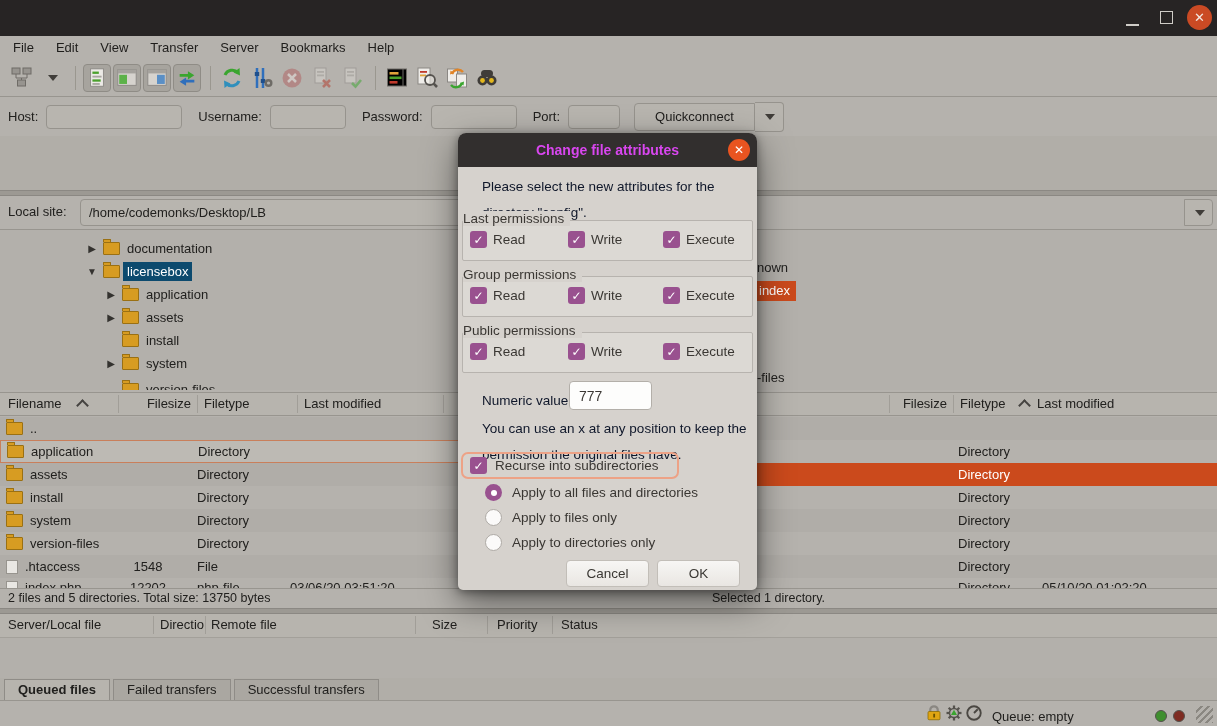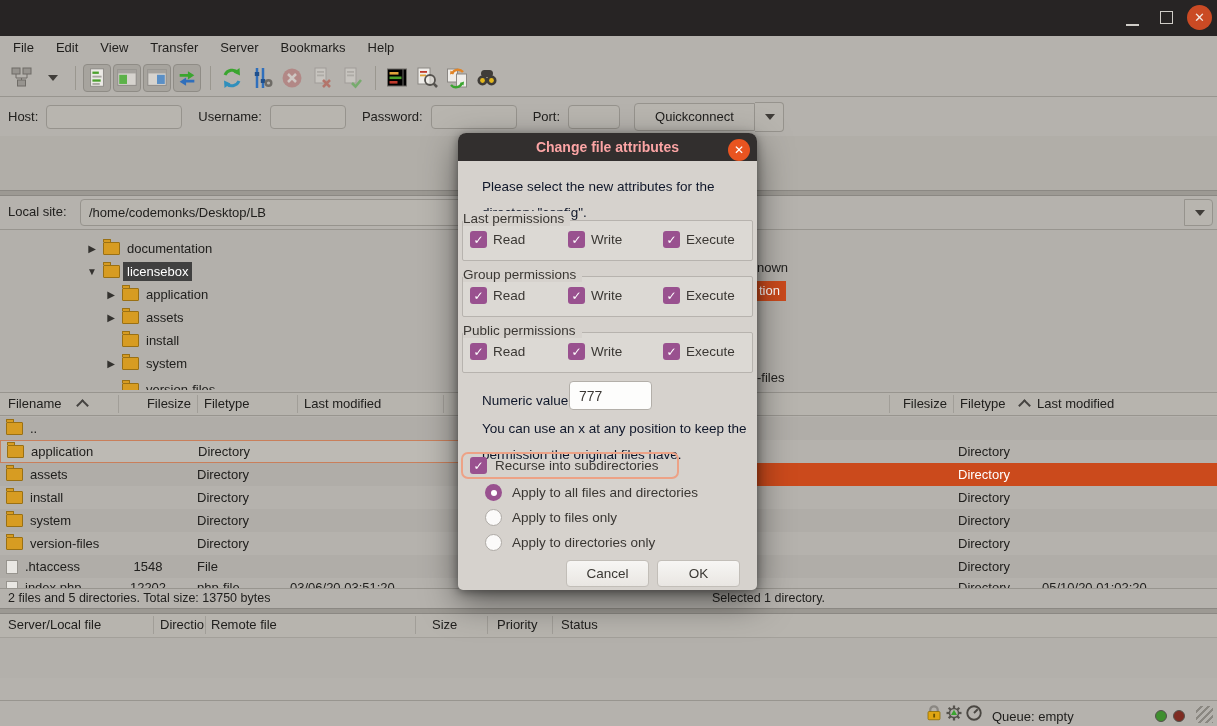--- a/index.html
+++ b/index.html
@@ -56,21 +56,21 @@
   
   .tree{left:0;top:230px;width:701px;height:160px;background:#b3b0ab;overflow:hidden}
   .rtree{left:707px;top:230px;width:510px;height:160px;background:#b3b0ab;overflow:hidden}
   .titem{position:absolute;height:23px;display:flex;align-items:center}
   .texp{width:12px;font-size:10px;color:#34322f;text-align:center;margin-right:5px}
   .folder-icon{width:15px;height:11px;background:#d79c22;border:1px solid #9a7013;border-radius:1px;position:relative;flex:none}
   .folder-icon::before{content:"";position:absolute;top:-4px;left:-1px;width:6px;height:2px;background:#d79c22;
                        border:1px solid #9a7013;border-bottom:none;border-radius:1px 1px 0 0}
   .file-icon{width:12px;height:14px;background:#e9e7e3;border:1px solid #97948e;flex:none;box-sizing:border-box}
   .tlabel{margin-left:7px}
-  .tsel{background:#404040;color:#fff;padding:2px 4px;margin-left:4px}
+  .tsel{background:#0c4a6e;color:#fff;padding:2px 4px;margin-left:4px}
   .tfrag{position:absolute;height:20px;line-height:20px}
   .tfrag.sel{background:#cb4a1c;color:#fff;padding:0 6px 0 2px}
 
   
   .lheader{left:0;top:392px;width:701px;height:24px;background:#b7b4ae;border-top:1px solid #98958f;border-bottom:1px solid #98958f;box-sizing:border-box}
   .rheader{left:707px;top:392px;width:510px;height:24px;background:#b7b4ae;border-top:1px solid #98958f;border-bottom:1px solid #98958f;box-sizing:border-box}
   .hcell{position:absolute;top:0;line-height:22px}
   .hsep{position:absolute;top:2px;width:1px;height:18px;background:#a19e98}
   .caret-up{position:absolute;top:8px;width:7px;height:7px;border-left:2px solid #454340;border-top:2px solid #454340;transform:rotate(45deg)}
 
@@ -101,22 +101,22 @@
 
   
   .statusbar{left:0;top:700px;width:1217px;height:26px;background:#b5b2ad;border-top:1px solid #98958f;box-sizing:border-box}
   .dot{position:absolute;top:710px;width:10px;height:10px;border-radius:50%;border:1px solid #55524d}
   .grip{left:1196px;top:706px;width:17px;height:17px;
         background:repeating-linear-gradient(135deg,transparent 0 3px,#8a8781 3px 5px)}
 
   
   .dialog{left:458px;top:133px;width:299px;height:457px;background:#d6d2cd;border-radius:8px 8px 5px 5px;
           box-shadow:0 12px 34px rgba(0,0,0,.5),0 2px 10px rgba(0,0,0,.4);z-index:10}
-  .dtitle{position:absolute;left:0;top:0;width:100%;height:28px;background:#322f2e;border-radius:8px 8px 0 0;
-          color:#fca5a5;font-weight:bold;font-size:14px;display:flex;align-items:center;justify-content:center}
+  .dtitle{position:absolute;left:0;top:0;width:100%;height:34px;background:#322f2e;border-radius:8px 8px 0 0;
+          color:#d946ef;font-weight:bold;font-size:14px;display:flex;align-items:center;justify-content:center}
   .dclose{position:absolute;right:7px;top:6px;width:22px;height:22px;border-radius:50%;background:#e95420;color:#fff;
           display:flex;align-items:center;justify-content:center;font-size:12px;font-weight:bold}
   .dtext{position:absolute;left:24px;width:287px;line-height:26px;font-size:13.5px;color:#0f172a}
   .fset{position:absolute;left:4px;width:291px;border:1px solid #b7b3ae;background:#dcd9d4;border-radius:2px;box-sizing:border-box}
   .flabel{position:absolute;left:5px;background:#d6d2cd;padding:0 6px 0 0;font-size:13.5px;color:#3a3733;line-height:15px}
   .cbx{width:17px;height:17px;border-radius:3px;background:#99518f;color:#fff;display:flex;align-items:center;
        justify-content:center;font-size:12px;flex:none}
   .permrow{position:absolute;display:flex;align-items:center;gap:6px}
   .ninput{position:absolute;left:111px;width:83px;height:29px;background:#fdfdfc;border:1px solid #b3afa9;border-radius:4px;
           padding:0 9px;font-family:inherit;font-size:14px;color:#3a3733;box-sizing:border-box}
@@ -335,21 +335,21 @@
     </div>
     <div class="titem" style="left:105px;top:148px">
       <span class="texp"></span>
       <span class="folder-icon"></span>
       <span class="tlabel">version-files</span>
     </div>
   </div>
 
   <div class="abs rtree">
     <span class="tfrag" style="left:50px;top:28px">nown</span>
-    <span class="tfrag sel" style="left:50px;top:51px">tion</span>
+    <span class="tfrag sel" style="left:50px;top:51px">index</span>
     <span class="tfrag" style="left:50px;top:138px">-files</span>
   </div>
   <div class="abs vsplit"></div>
 
   <div class="abs lheader">
     <span class="hcell" style="left:8px">Filename</span>
     <span class="caret-up" style="left:78px"></span>
     <span class="hsep" style="left:118px"></span>
     <span class="hcell" style="left:131px;width:60px;text-align:right">Filesize</span>
     <span class="hsep" style="left:197px"></span>
@@ -481,20 +481,25 @@
     <span class="hcell" style="left:211px">Remote file</span>
     <span class="hsep" style="left:415px"></span>
     <span class="hcell" style="left:432px;width:48px;">Size</span>
     <span class="hsep" style="left:487px"></span>
     <span class="hcell" style="left:497px">Priority</span>
     <span class="hsep" style="left:552px"></span>
     <span class="hcell" style="left:561px">Status</span>
   </div>
   <div class="abs qbody"></div>
 
+  <div class="abs tabs">
+    <span class="tab active">Queued files</span>
+    <span class="tab">Failed transfers</span>
+    <span class="tab">Successful transfers</span>
+  </div>
 
   <div class="abs statusbar"></div>
   <div class="abs" style="left:925px;top:704px">
     <svg width="18" height="18" viewBox="0 0 24 24">
         <path d="M7 11V8a5 5 0 0 1 10 0v3" fill="none" stroke="#8a8782" stroke-width="3"></path>
       <rect x="4" y="10" width="16" height="11" rx="1.5" fill="#e0a512" stroke="#8a6a00"></rect>
       <rect x="11" y="13" width="2.4" height="5" fill="#6b5200"></rect>
       </svg>
   </div>
   <div class="abs" style="left:945px;top:704px">

